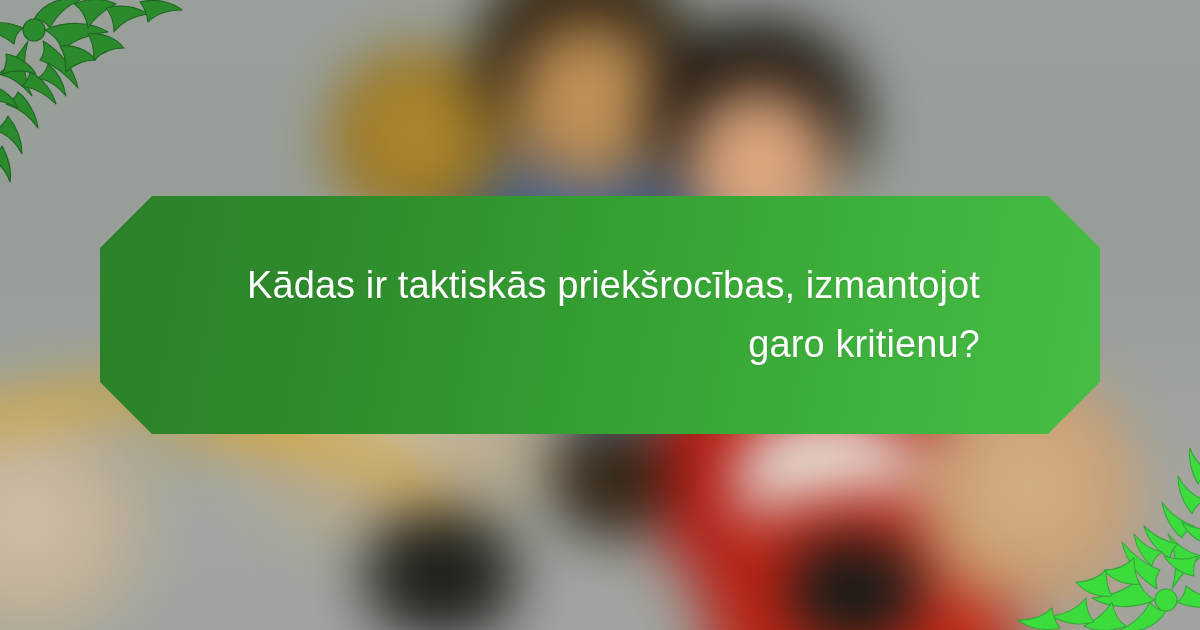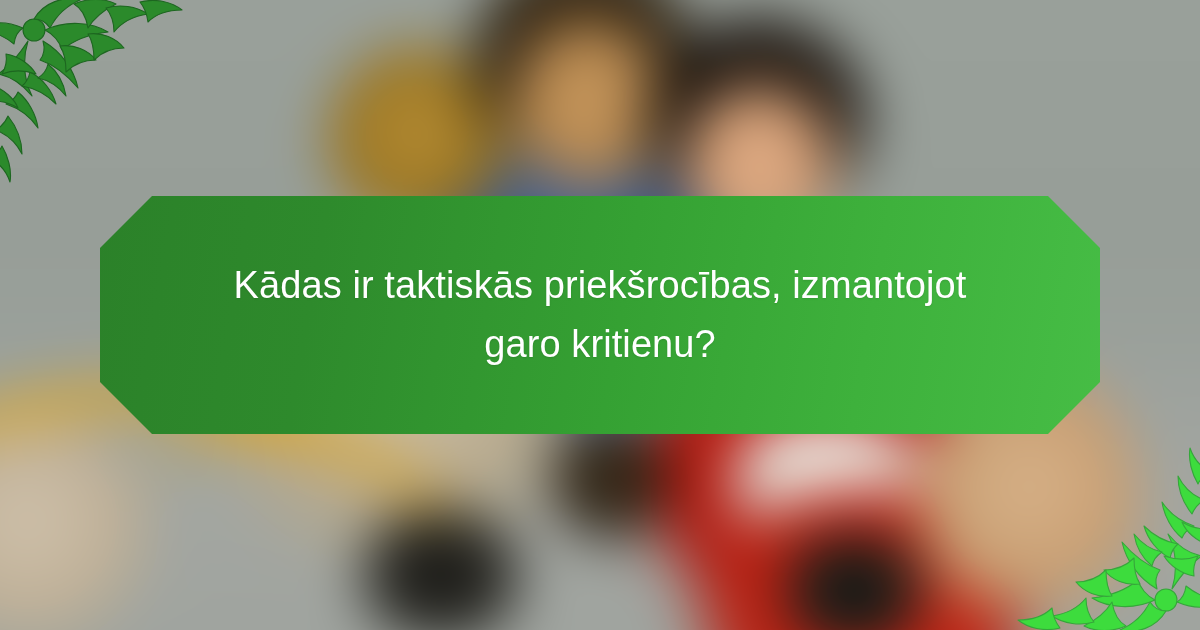--- a/index.html
+++ b/index.html
@@ -132,21 +132,21 @@
     justify-content: center;
     box-sizing: border-box;
     padding: 0 60px;
   }
   #banner-title {
     margin: 0;
     color: #ffffff;
     font-size: 38px;
     line-height: 1.55;
     font-weight: 400;
-    text-align: center;
+    text-align: right;
     letter-spacing: .1px;
     max-width: 760px;
     text-shadow: 0 1px 2px rgba(0,0,0,.10);
   }
 </style>
 </head>
 <body>
 
 <div id="card">
 

